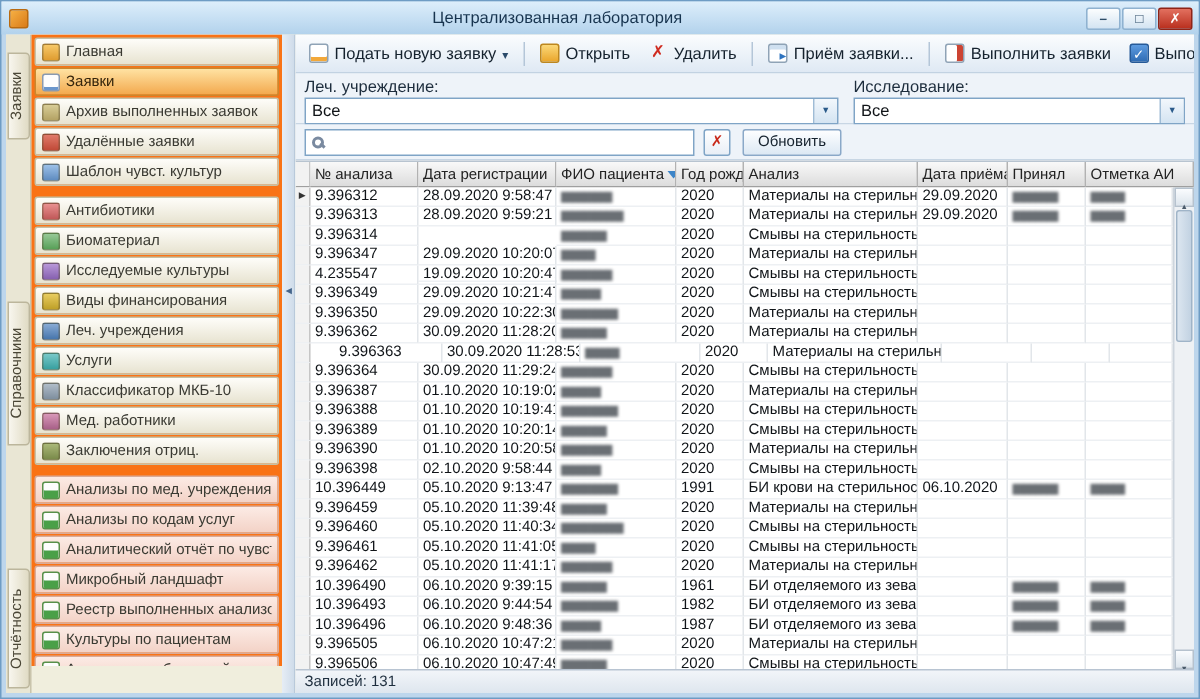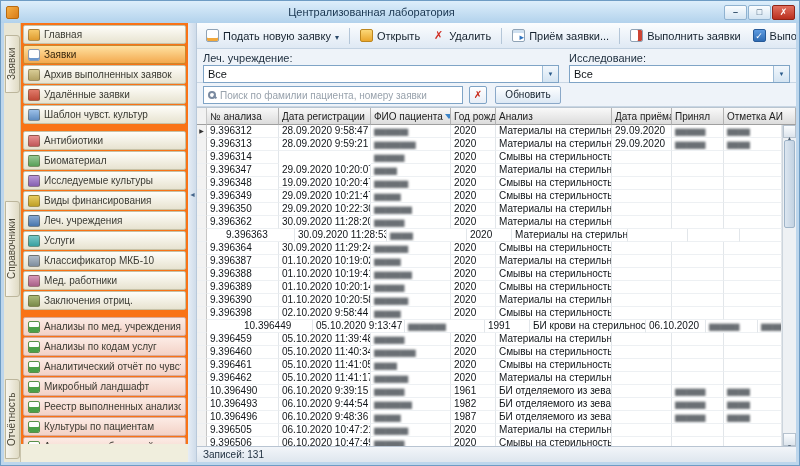--- a/index.html
+++ b/index.html
@@ -272,21 +272,20 @@
         <span class="flabel" id="lbl-res">Исследование:</span>
         <div class="combo" id="combo-res">
           <span class="val">Все</span>
           <span class="cbtn"></span>
         </div>
       </div>
 
       <div class="searchband">
         <div class="searchbox">
           <span class="loupe"></span>
-          <input type="text" placeholder="Поиск по фамилии пациента, номеру заявки" style="">
         </div>
         <div class="clearbtn"></div>
         <div class="refreshbtn">Обновить</div>
       </div>
 
       <div class="grid">
         <div class="ghead">
           <div class="hcell indcol" style="width:10px"></div>
         <div class="hcell" style="width: 72px;">
               <span>№ анализа</span>
@@ -355,21 +354,21 @@
               <div class="gcell" style="width: 92px;">29.09.2020 10:20:07</div>
               <div class="gcell" style="width: 80px;"><span class="redacted">██████</span></div>
               <div class="gcell" style="width: 45px;">2020</div>
               <div class="gcell" style="width: 116px;">Материалы на стерильность</div>
               <div class="gcell" style="width: 60px;"></div>
               <div class="gcell" style="width: 52px;"></div>
               <div class="gcell grower"></div>
             </div>
             <div class="grow">
               <div class="gcell indcol"></div>
-              <div class="gcell" style="width: 72px;">9.396348</div>
+              <div class="gcell" style="width: 72px;">4.235547</div>
               <div class="gcell" style="width: 92px;">19.09.2020 10:20:47</div>
               <div class="gcell" style="width: 80px;"><span class="redacted">█████████</span></div>
               <div class="gcell" style="width: 45px;">2020</div>
               <div class="gcell" style="width: 116px;">Смывы на стерильность</div>
               <div class="gcell" style="width: 60px;"></div>
               <div class="gcell" style="width: 52px;"></div>
               <div class="gcell grower"></div>
             </div>
             <div class="grow">
               <div class="gcell indcol"></div>
@@ -476,21 +475,21 @@
               <div class="gcell" style="width: 92px;">02.10.2020 9:58:44</div>
               <div class="gcell" style="width: 80px;"><span class="redacted">███████</span></div>
               <div class="gcell" style="width: 45px;">2020</div>
               <div class="gcell" style="width: 116px;">Смывы на стерильность</div>
               <div class="gcell" style="width: 60px;"></div>
               <div class="gcell" style="width: 52px;"></div>
               <div class="gcell grower"></div>
             </div>
             <div class="grow">
               <div class="gcell indcol"></div>
-              <div class="gcell" style="width: 72px; margin-left: 34px;">10.396449</div>
+              <div class="gcell" style="width: 72px;">10.396449</div>
               <div class="gcell" style="width: 92px;">05.10.2020 9:13:47</div>
               <div class="gcell" style="width: 80px;"><span class="redacted">██████████</span></div>
               <div class="gcell" style="width: 45px;">1991</div>
               <div class="gcell" style="width: 116px;">БИ крови на стерильность</div>
               <div class="gcell" style="width: 60px;">06.10.2020</div>
               <div class="gcell" style="width: 52px;"><span class="redacted">████████</span></div>
               <div class="gcell grower"><span class="redacted">██████</span></div>
             </div>
             <div class="grow">
               <div class="gcell indcol"></div>

